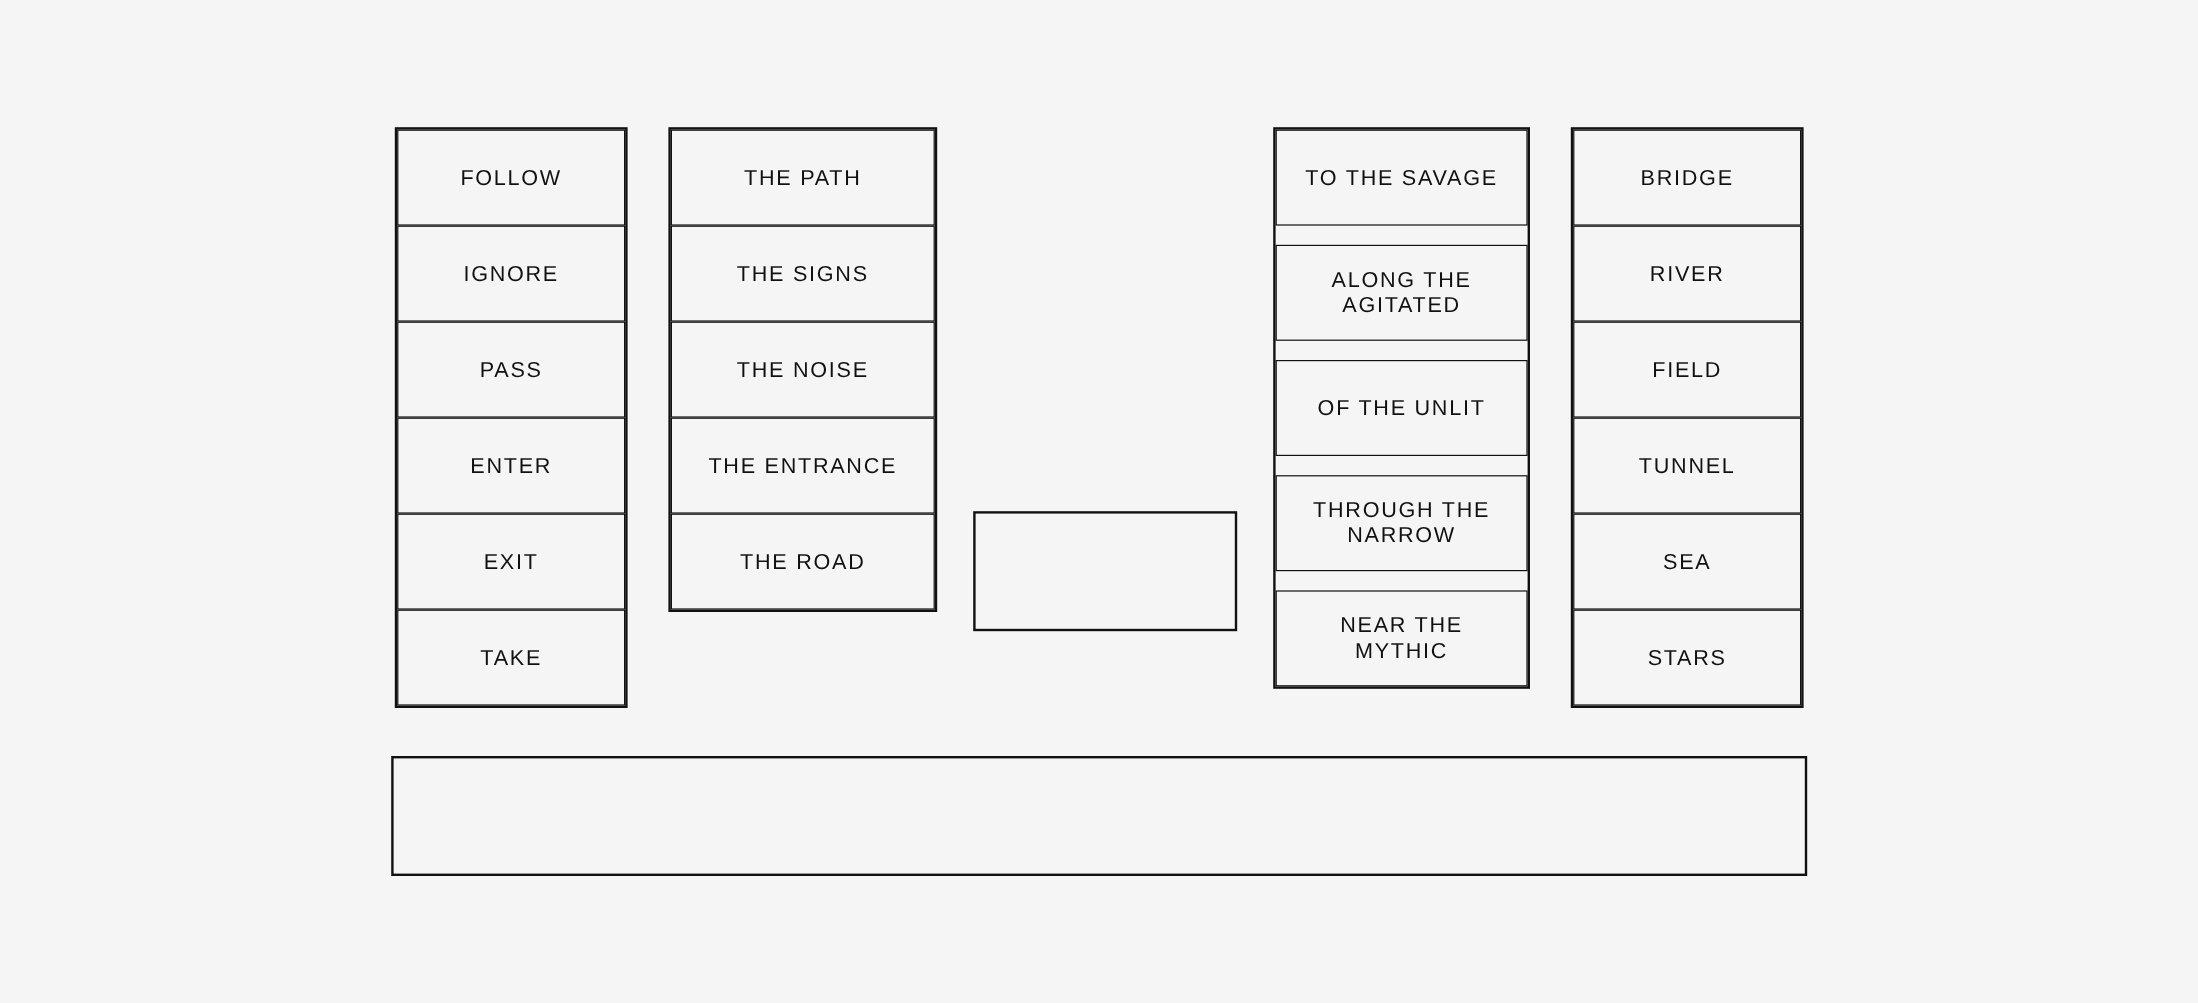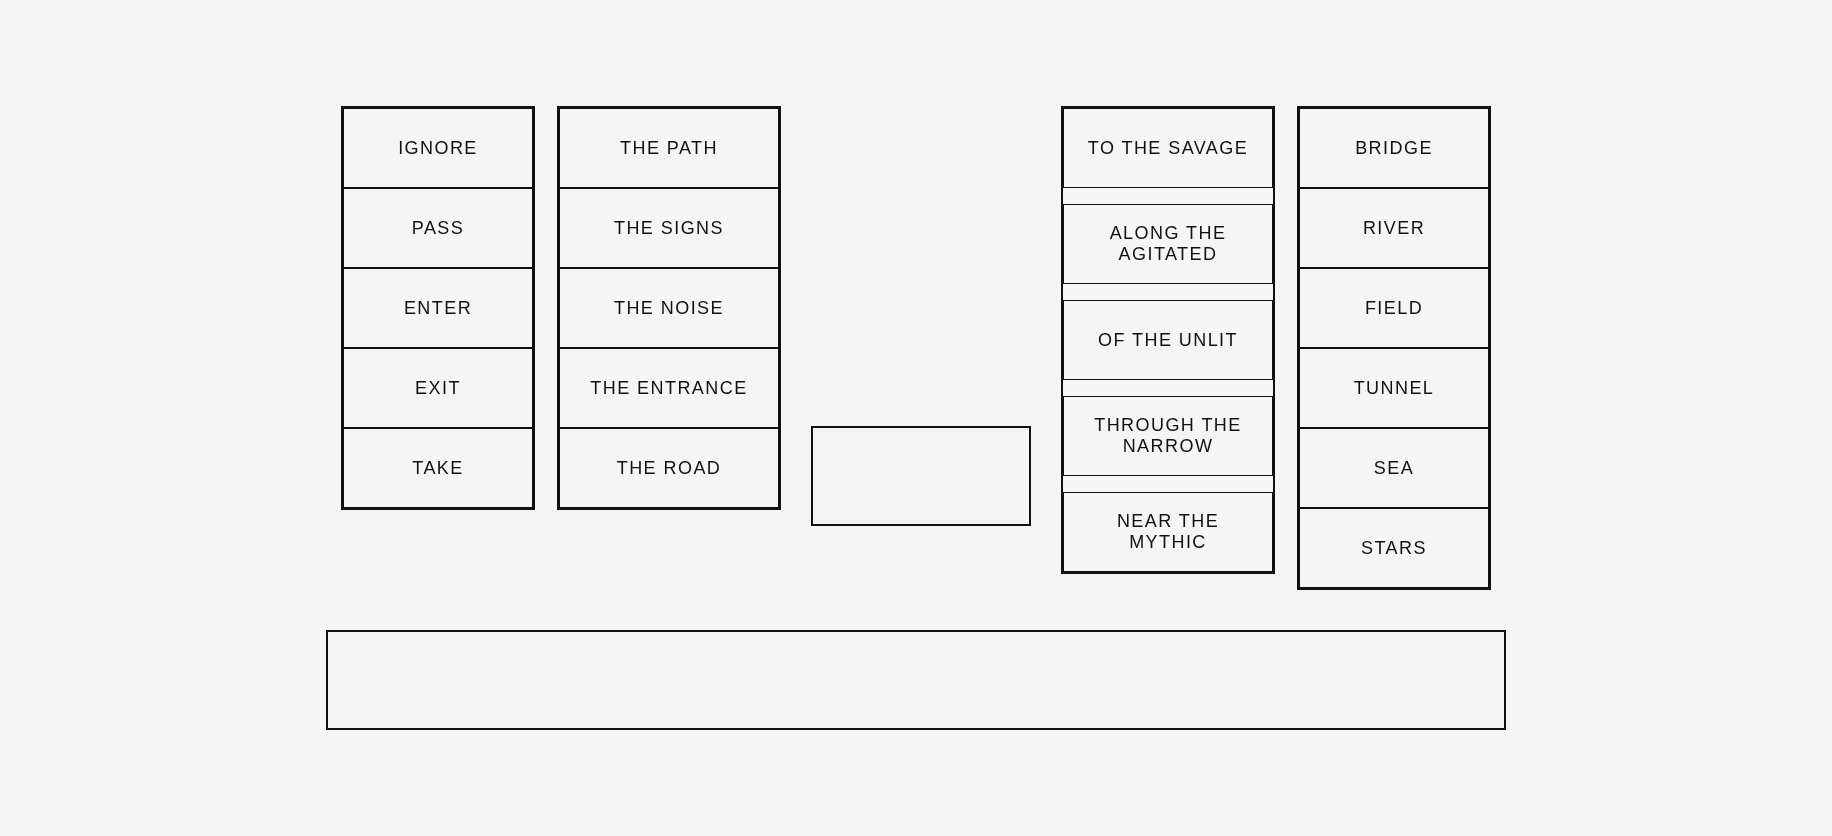--- a/index.html
+++ b/index.html
@@ -34,21 +34,21 @@
       align-items: flex-start;
     }
 
     .column {
       display: flex;
       flex-direction: column;
       border: 2px solid #111;
     }
 
     .column + .column {
-      margin-left: 22px;
+      margin-left: 34px;
       justify-content: center;
     }
 
     .cell {
       border: 1.5px solid #111;
       display: flex;
       align-items: center;
       justify-content: center;
       text-align: center;
       font-size: 18px;
@@ -98,20 +98,21 @@
       height: 100px;
     }
   </style>
 </head>
 <body>
 
 <div class="page-container">
   <div class="top-section">
 
     <div class="column col1">
+      <div class="cell">FOLLOW</div>
       <div class="cell">IGNORE</div>
       <div class="cell">PASS</div>
       <div class="cell">ENTER</div>
       <div class="cell">EXIT</div>
       <div class="cell">TAKE</div>
     </div>
 
     <div class="column col2">
       <div class="cell">THE PATH</div>
       <div class="cell">THE SIGNS</div>

